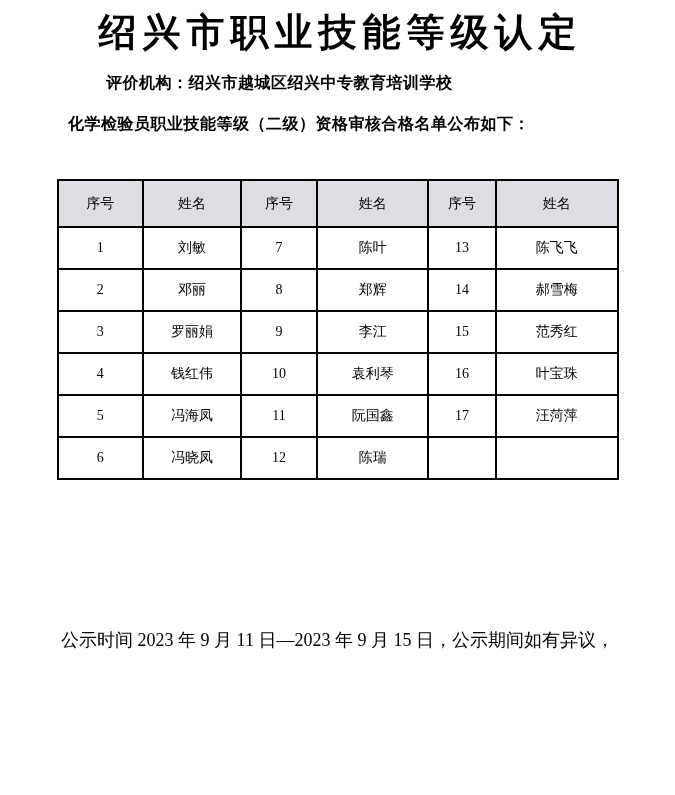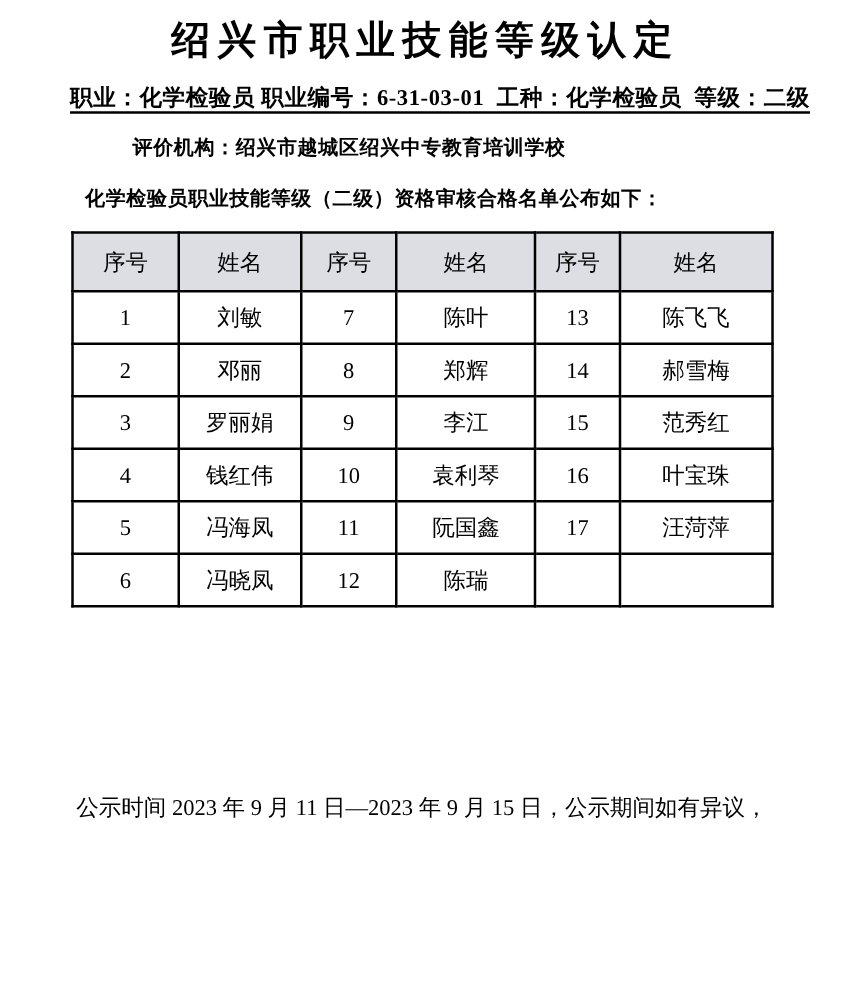--- a/index.html
+++ b/index.html
@@ -10,21 +10,21 @@
     background: #ffffff;
     color: #000000;
     font-family: "Liberation Serif", "DejaVu Serif", serif;
     overflow: hidden;
   }
   .doc { padding: 8px 56px 0 56px; }
 
   .title {
     text-align: center;
     font-weight: bold;
-    font-size: 31px;
+    font-size: 38px;
     line-height: 44px;
     margin: 0;
   }
   .title1 { margin-top: 2px; letter-spacing: 6px; padding-left: 6px; }
   .title2 { margin-top: 14px; letter-spacing: 5px; padding-left: 5px; }
 
   .meta-line {
     margin-top: 12px;
     text-align: center;
     font-size: 18px;
@@ -49,24 +49,24 @@
     font-size: 16px;
     font-weight: bold;
     line-height: 41px;
     margin-left: 12px;
     white-space: pre;
     letter-spacing: 0.5px;
   }
 
   table.roster {
     width: 562px;
-    margin: 5px auto 0 auto;
+    margin: 35px auto 0 auto;
     border-collapse: collapse;
     table-layout: fixed;
-    font-size: 18px;
+    font-size: 14px;
     text-align: center;
   }
   table.roster th, table.roster td {
     border: 2px solid #000000;
     font-weight: normal;
     padding: 0;
   }
   table.roster thead th { height: 47px; }
   table.roster tbody td { height: 42px; }
   col.c-num-1 { width: 15.3%; }
@@ -85,21 +85,20 @@
   }
 </style>
 </head>
 <body>
 
 <div class="doc">
 
   <h1 class="title title1">绍兴市职业技能等级认定</h1>
 
 
-  <div class="meta-line">职业：化学检验员 职业编号：6-31-03-01  工种：化学检验员  等级：二级</div>
 
   <div class="info-block">
     <div class="info-line">评价机构：绍兴市越城区绍兴中专教育培训学校</div>
     <div class="intro-line">化学检验员职业技能等级（二级）资格审核合格名单公布如下：</div>
   </div>
 
   <table class="roster">
     <colgroup>
       <col class="c-num-1">
         <col class="c-name-1">

